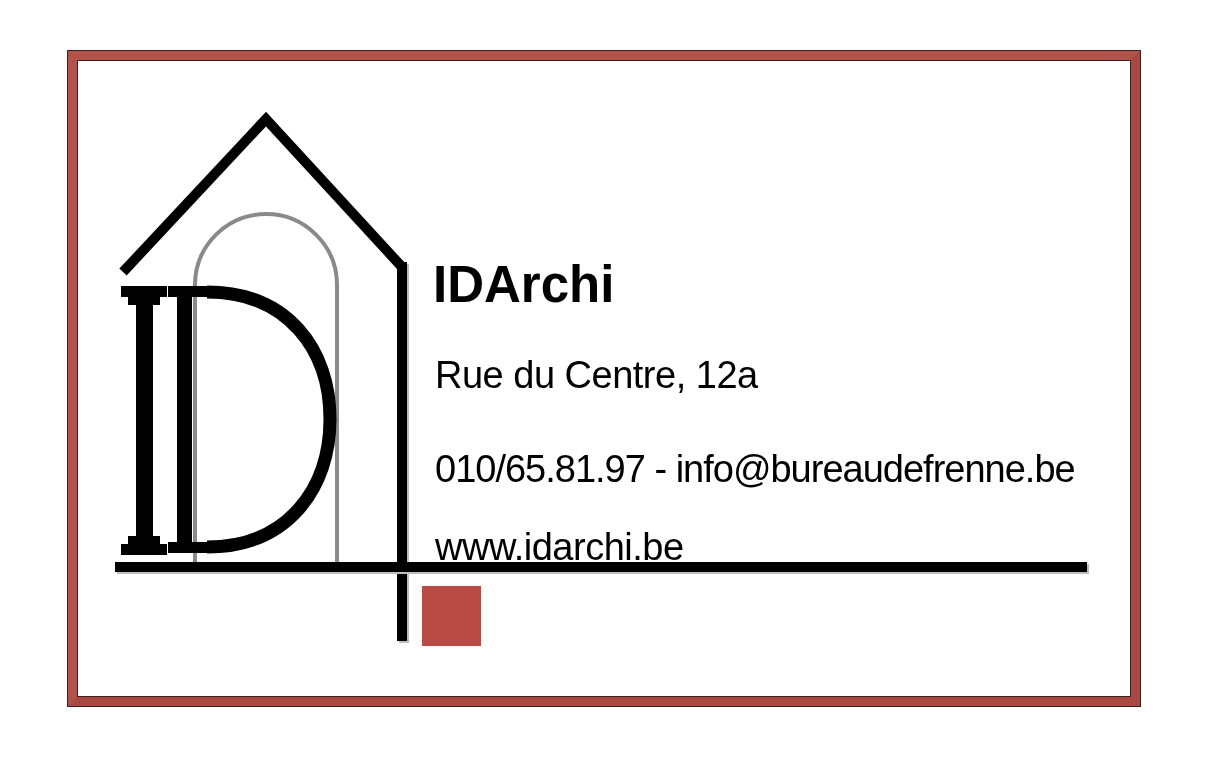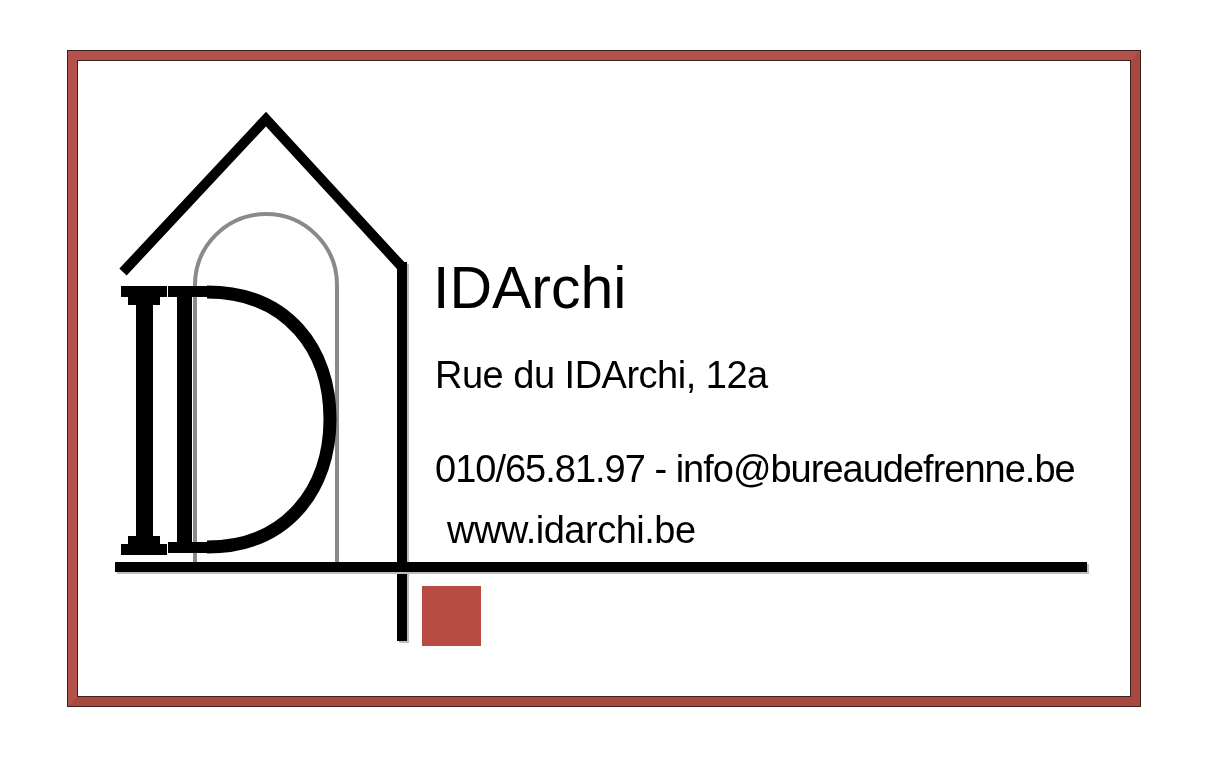--- a/index.html
+++ b/index.html
@@ -50,28 +50,28 @@
   
   .txt {
     position: absolute;
     color: var(--ink, #000);
     line-height: 1;
     white-space: nowrap;
   }
   .company-name {
     left: 433px;
     top: 259px;
-    font-size: 59px;
-    font-weight: 400;
+    font-size: 51px;
+    font-weight: 700;
     letter-spacing: 0;
   }
   .addr1   { left: 435px; top: 356px; font-size: 38px; letter-spacing: -0.5px; }
   .addr2   { left: 435px; top: 403px; font-size: 38px; letter-spacing: -0.5px; }
   .contact { left: 435px; top: 450px; font-size: 38px; letter-spacing: -1px; }
-  .website { left: 435px; top: 511px; font-size: 38px; letter-spacing: -0.5px; margin-left: 12px; }
+  .website { left: 435px; top: 528px; font-size: 38px; letter-spacing: -0.5px; }
 </style>
 </head>
 <body>
 
 <div class="canvas">
 
   <div class="frame"></div>
 
   <svg class="logo-svg" viewBox="0 0 1207 759" xmlns="http://www.w3.org/2000/svg">
 
@@ -96,20 +96,20 @@
       <rect class="fill-black" x="177" y="297" width="15" height="245"></rect>
       <rect class="fill-black" x="168" y="542" width="46" height="11"></rect>
       <path class="stroke-black" stroke-width="13" d="M 207 292 C 288 292 330 350 330 419 C 330 488 288 547 207 547"></path>
     </g>
 
     <rect class="fill-accent" x="422" y="586" width="59" height="60"></rect>
   </svg>
 
   <div class="txt company-name">IDArchi</div>
 
-  <div class="txt addr1">Rue du IDArchi, 12a</div>
+  <div class="txt addr1">Rue du Centre, 12a</div>
 
 
   <div class="txt contact">010/65.81.97 - info@bureaudefrenne.be</div>
 
   <div class="txt website">www.idarchi.be</div>
 
 </div>
 
 </body></html>

